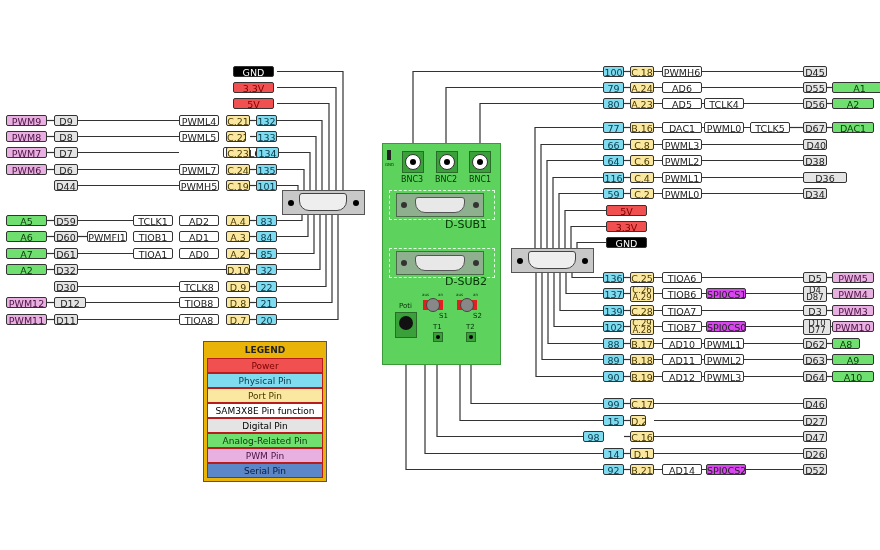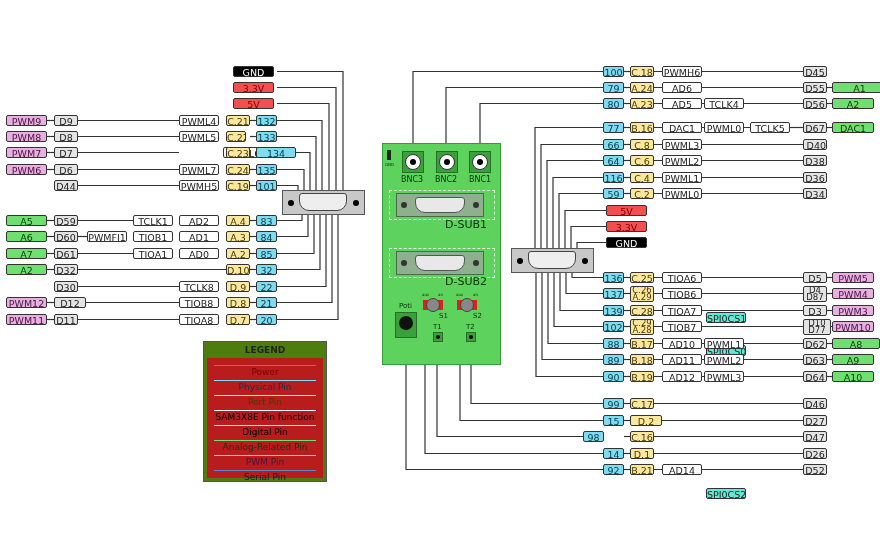--- a/index.html
+++ b/index.html
@@ -9,21 +9,21 @@
   .lbl.two{height:16px;line-height:7.5px;font-size:8.5px;}
   .power{background:#f05050;color:#7a0000;}
   .gnd{background:#000;color:#fff;}
   .phys{background:#7fdcf0;color:#063a4a;}
   .port{background:#fbe8a0;color:#4a3a00;}
   .func{background:#fff;}
   .dig{background:#e4e4e4;}
   .ana{background:#6fe06f;color:#0a3a0a;}
   .pwm{background:#e8b0e0;color:#4a1040;}
   .serial{background:#5b86c8;color:#0a1a3a;}
-  .serialg{background:#5eead4;color:#222;margin-top:24px;}
+  .serialg{background:#d946ef;color:#222;}
   #board{position:absolute;left:382px;top:143px;width:119px;height:222px;background:#5dd35d;border:1px solid #3a9a3a;box-sizing:border-box;}
   .bnc{position:absolute;top:7px;width:22px;height:22px;background:#3aa03a;border:1px solid #2a6a2a;box-sizing:border-box;}
   .bnc .ring{position:absolute;left:2px;top:2px;width:16px;height:16px;border-radius:50%;background:#fff;border:1px solid #333;box-sizing:border-box;}
   .bnc .ring:after{content:"";position:absolute;left:4px;top:4px;width:6px;height:6px;border-radius:50%;background:#000;}
   .bnclbl{position:absolute;top:31px;font-size:8px;color:#063006;}
   .dsubzone{position:absolute;left:6px;width:106px;height:30px;border:1px dashed #e0ffe0;box-sizing:border-box;}
   .dsub{position:absolute;width:88px;height:24px;background:#8fb08f;border:1px solid #4a6a4a;box-sizing:border-box;}
   .dsub .shell{position:absolute;left:18px;top:3px;width:50px;height:16px;background:#e8e8e8;border:1px solid #555;border-radius:3px 3px 10px 10px;box-sizing:border-box;}
   .dsub .hole{position:absolute;top:8px;width:6px;height:6px;border-radius:50%;background:#333;}
   .dsubname{position:absolute;font-size:11px;color:#063006;}
@@ -32,23 +32,23 @@
   .extdsub .hole{position:absolute;top:9px;width:6px;height:6px;border-radius:50%;background:#000;}
   .sw{position:absolute;width:20px;height:14px;}
   .sw .red{position:absolute;left:0;top:2px;width:20px;height:10px;background:#e02020;}
   .sw .knob{position:absolute;left:3px;top:0;width:14px;height:14px;border-radius:50%;background:#888;border:1px solid #444;box-sizing:border-box;}
   .tiny{position:absolute;font-size:4px;color:#063006;}
   .smalllbl{position:absolute;font-size:7px;color:#063006;}
   .tbtn{position:absolute;width:10px;height:10px;background:#3aa03a;border:1px solid #2a6a2a;box-sizing:border-box;}
   .tbtn:after{content:"";position:absolute;left:2px;top:2px;width:4px;height:4px;border-radius:50%;background:#000;}
   .poti{position:absolute;left:12px;top:168px;width:22px;height:26px;background:#3aa03a;border:1px solid #2a6a2a;box-sizing:border-box;}
   .poti .dial{position:absolute;left:3px;top:3px;width:14px;height:14px;border-radius:50%;background:#111;}
-  #legend{position:absolute;left:203px;top:341px;width:124px;height:141px;border:1px solid #555;background:#4d7c0f;box-sizing:border-box;}
+  #legend{position:absolute;left:203px;top:341px;width:124px;height:141px;border:1px solid #555;background:#eab308;box-sizing:border-box;}
   #legend .title{height:16px;line-height:16px;text-align:center;font-size:9px;font-weight:bold;color:#222;}
-  #legend .row{height:15px;line-height:15px;text-align:center;font-size:9px;border:7px solid #b91c1c;margin:0 3px;box-sizing:border-box;}
+  #legend .row{height:15px;line-height:15px;text-align:center;font-size:9px;border:1px solid #b91c1c;margin:0 3px;box-sizing:border-box;}
 </style>
 </head>
 <body>
 
 <svg id="wires">
     <polyline points="47,120.5 54,120.5" fill="none" stroke="#333" stroke-width="1.2"></polyline>
     <polyline points="78,120.5 179,120.5" fill="none" stroke="#333" stroke-width="1.2"></polyline>
     <polyline points="250,120.5 256,120.5" fill="none" stroke="#333" stroke-width="1.2"></polyline>
     <polyline points="47,136.5 54,136.5" fill="none" stroke="#333" stroke-width="1.2"></polyline>
     <polyline points="78,136.5 179,136.5" fill="none" stroke="#333" stroke-width="1.2"></polyline>
@@ -204,21 +204,21 @@
     <div class="lbl phys" style="left: 256px; top: 115px; width: 21px;">132</div>
     <div class="lbl pwm" style="left: 6px; top: 131px; width: 41px;">PWM8</div>
     <div class="lbl dig" style="left: 54px; top: 131px; width: 24px;">D8</div>
     <div class="lbl func" style="left: 179px; top: 131px; width: 40px;">PWML5</div>
     <div class="lbl port" style="left: 226px; top: 131px; width: 20px;">C.22</div>
     <div class="lbl phys" style="left: 256px; top: 131px; width: 21px;">133</div>
     <div class="lbl pwm" style="left: 6px; top: 147px; width: 41px;">PWM7</div>
     <div class="lbl dig" style="left: 54px; top: 147px; width: 24px;">D7</div>
     <div class="lbl func" style="left: 179px; top: 147px; width: 40px; margin-left: 44px;">PWML6</div>
     <div class="lbl port" style="left: 226px; top: 147px; width: 24px;">C.23</div>
-    <div class="lbl phys" style="left: 256px; top: 147px; width: 40px;">134</div>
+    <div class="lbl phys" style="left: 256px; top: 147px; width: 23px;">134</div>
     <div class="lbl pwm" style="left: 6px; top: 164px; width: 41px;">PWM6</div>
     <div class="lbl dig" style="left: 54px; top: 164px; width: 24px;">D6</div>
     <div class="lbl func" style="left: 179px; top: 164px; width: 40px;">PWML7</div>
     <div class="lbl port" style="left: 226px; top: 164px; width: 24px;">C.24</div>
     <div class="lbl phys" style="left: 256px; top: 164px; width: 21px;">135</div>
     <div class="lbl dig" style="left: 54px; top: 180px; width: 24px;">D44</div>
     <div class="lbl func" style="left: 179px; top: 180px; width: 40px;">PWMH5</div>
     <div class="lbl port" style="left: 226px; top: 180px; width: 24px;">C.19</div>
     <div class="lbl phys" style="left: 256px; top: 180px; width: 21px;">101</div>
     <div class="lbl ana" style="left: 6px; top: 215px; width: 41px;">A5</div>
@@ -284,21 +284,21 @@
     <div class="lbl port" style="left: 630px; top: 139px; width: 24px;">C.8</div>
     <div class="lbl func" style="left: 662px; top: 139px; width: 40px;">PWML3</div>
     <div class="lbl dig" style="left: 803px; top: 139px; width: 24px; text-align: right;">D40</div>
     <div class="lbl phys" style="left: 603px; top: 155px; width: 21px;">64</div>
     <div class="lbl port" style="left: 630px; top: 155px; width: 24px;">C.6</div>
     <div class="lbl func" style="left: 662px; top: 155px; width: 40px;">PWML2</div>
     <div class="lbl dig" style="left: 803px; top: 155px; width: 24px;">D38</div>
     <div class="lbl phys" style="left: 603px; top: 172px; width: 21px;">116</div>
     <div class="lbl port" style="left: 630px; top: 172px; width: 24px;">C.4</div>
     <div class="lbl func" style="left: 662px; top: 172px; width: 40px;">PWML1</div>
-    <div class="lbl dig" style="left: 803px; top: 172px; width: 24px;">D36</div>
+    <div class="lbl dig" style="left: 803px; top: 172px; width: 44px;">D36</div>
     <div class="lbl phys" style="left: 603px; top: 188px; width: 21px;">59</div>
     <div class="lbl port" style="left: 630px; top: 188px; width: 24px;">C.2</div>
     <div class="lbl func" style="left: 662px; top: 188px; width: 40px;">PWML0</div>
     <div class="lbl dig" style="left: 803px; top: 188px; width: 24px;">D34</div>
     <div class="lbl power" style="left: 606px; top: 205px; width: 41px;">5V</div>
     <div class="lbl power" style="left: 606px; top: 221px; width: 41px;">3.3V</div>
     <div class="lbl gnd" style="left: 606px; top: 237px; width: 41px;">GND</div>
     <div class="lbl phys" style="left: 603px; top: 272px; width: 21px;">136</div>
     <div class="lbl port" style="left: 630px; top: 272px; width: 24px;">C.25</div>
     <div class="lbl func" style="left: 662px; top: 272px; width: 40px;">TIOA6</div>
@@ -331,38 +331,38 @@
     <div class="lbl dig two" style="left: 803px; top: 318.5px; width: 28px; text-align: center;">
       <div>D10</div>
       <div>D77</div>
     </div>
     <div class="lbl pwm" style="left: 832px; top: 321px; width: 42px;">PWM10</div>
     <div class="lbl phys" style="left: 603px; top: 338px; width: 21px;">88</div>
     <div class="lbl port" style="left: 630px; top: 338px; width: 24px;">B.17</div>
     <div class="lbl func" style="left: 662px; top: 338px; width: 40px;">AD10</div>
     <div class="lbl func" style="left: 704px; top: 338px; width: 40px;">PWML1</div>
     <div class="lbl dig" style="left: 803px; top: 338px; width: 24px;">D62</div>
-    <div class="lbl ana" style="left: 832px; top: 338px; width: 48px;">A8</div>
+    <div class="lbl ana" style="left: 832px; top: 338px; width: 28px;">A8</div>
     <div class="lbl phys" style="left: 603px; top: 354px; width: 21px;">89</div>
     <div class="lbl port" style="left: 630px; top: 354px; width: 24px;">B.18</div>
     <div class="lbl func" style="left: 662px; top: 354px; width: 40px;">AD11</div>
     <div class="lbl func" style="left: 704px; top: 354px; width: 40px;">PWML2</div>
     <div class="lbl dig" style="left: 803px; top: 354px; width: 24px;">D63</div>
     <div class="lbl ana" style="left: 832px; top: 354px; width: 42px;">A9</div>
     <div class="lbl phys" style="left: 603px; top: 371px; width: 21px;">90</div>
     <div class="lbl port" style="left: 630px; top: 371px; width: 24px;">B.19</div>
     <div class="lbl func" style="left: 662px; top: 371px; width: 40px;">AD12</div>
     <div class="lbl func" style="left: 704px; top: 371px; width: 40px;">PWML3</div>
     <div class="lbl dig" style="left: 803px; top: 371px; width: 24px;">D64</div>
     <div class="lbl ana" style="left: 832px; top: 371px; width: 42px;">A10</div>
     <div class="lbl phys" style="left: 603px; top: 398px; width: 21px;">99</div>
     <div class="lbl port" style="left: 630px; top: 398px; width: 24px;">C.17</div>
     <div class="lbl dig" style="left: 803px; top: 398px; width: 24px;">D46</div>
     <div class="lbl phys" style="left: 603px; top: 415px; width: 21px;">15</div>
-    <div class="lbl port" style="left: 630px; top: 415px; width: 32px;">D.2</div>
+    <div class="lbl port" style="left: 630px; top: 415px; width: 16px;">D.2</div>
     <div class="lbl dig" style="left: 803px; top: 415px; width: 24px;">D27</div>
     <div class="lbl phys" style="left: 583px; top: 431px; width: 21px;">98</div>
     <div class="lbl port" style="left: 630px; top: 431px; width: 24px;">C.16</div>
     <div class="lbl dig" style="left: 803px; top: 431px; width: 24px;">D47</div>
     <div class="lbl phys" style="left: 603px; top: 448px; width: 21px;">14</div>
     <div class="lbl port" style="left: 630px; top: 448px; width: 24px;">D.1</div>
     <div class="lbl dig" style="left: 803px; top: 448px; width: 24px;">D26</div>
     <div class="lbl phys" style="left: 603px; top: 464px; width: 21px;">92</div>
     <div class="lbl port" style="left: 630px; top: 464px; width: 24px;">B.21</div>
     <div class="lbl func" style="left: 662px; top: 464px; width: 40px;">AD14</div>

